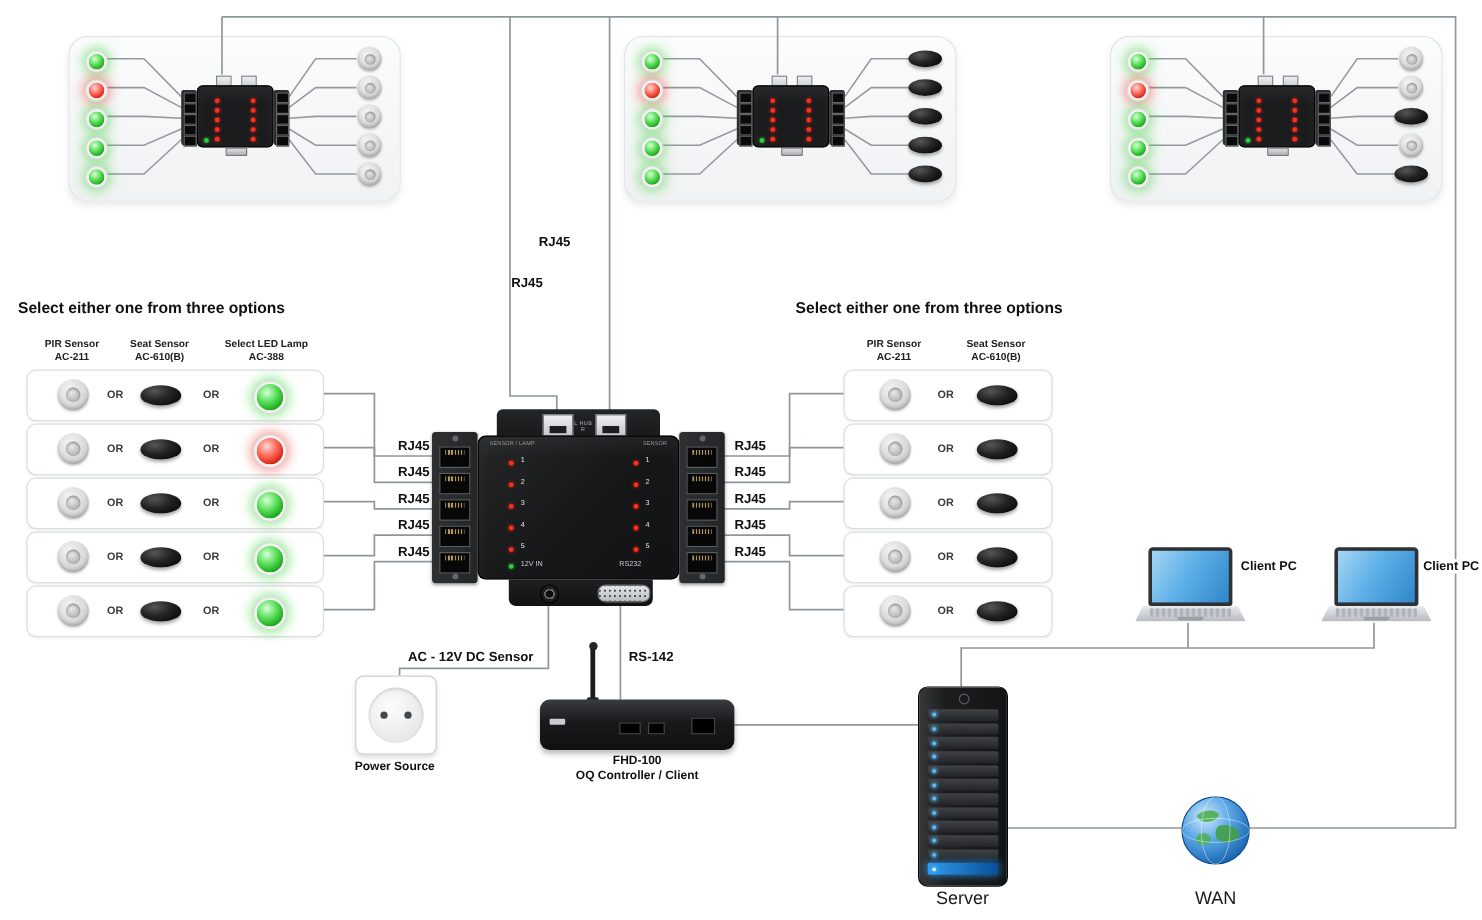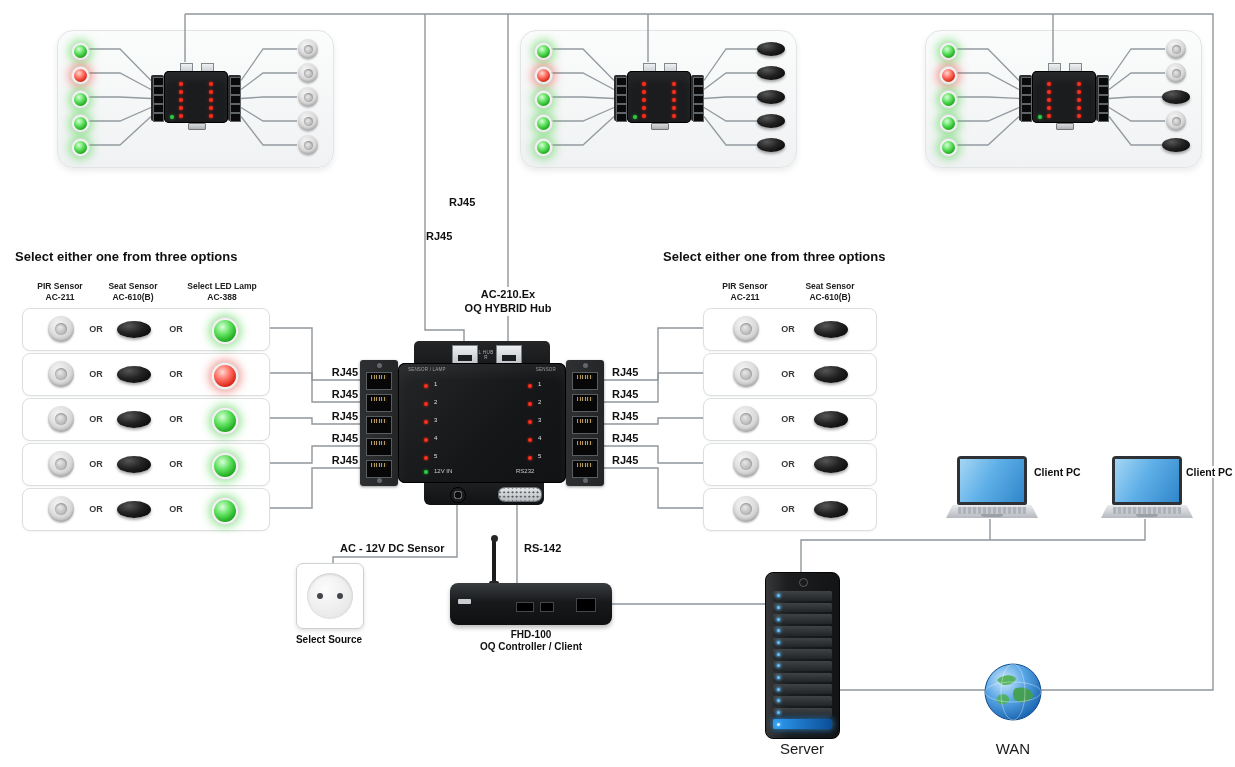--- a/index.html
+++ b/index.html
@@ -431,24 +431,20 @@
   <div class="rjlabel" style="left:322px;top:388px;width:36px;text-align:right">RJ45</div>
   <div class="rjlabel" style="left:322px;top:410px;width:36px;text-align:right">RJ45</div>
   <div class="rjlabel" style="left:322px;top:432px;width:36px;text-align:right">RJ45</div>
   <div class="rjlabel" style="left:322px;top:454px;width:36px;text-align:right">RJ45</div>
   <div class="rjlabel" style="left:612px;top:366px">RJ45</div>
   <div class="rjlabel" style="left:612px;top:388px">RJ45</div>
   <div class="rjlabel" style="left:612px;top:410px">RJ45</div>
   <div class="rjlabel" style="left:612px;top:432px">RJ45</div>
   <div class="rjlabel" style="left:612px;top:454px">RJ45</div>
 
-  <div id="hub-title">
-    <div>AC-210.Ex</div>
-    <div>OQ HYBRID Hub</div>
-  </div>
   <div class="wing" id="wing-left" style="left:360px;top:360px">
       <div class="jack" style="top: 12px;"></div>
       <div class="jack" style="top: 34px;"></div>
       <div class="jack" style="top: 56px;"></div>
       <div class="jack" style="top: 78px;"></div>
       <div class="jack" style="top: 100px;"></div>
     </div>
   <div class="wing" id="wing-right" style="left:566px;top:360px">
       <div class="jack" style="top: 12px;"></div>
       <div class="jack" style="top: 34px;"></div>
@@ -501,21 +497,21 @@
 
   <div class="conn-label" style="left:340px;top:542px">AC - 12V DC Sensor</div>
   <div class="conn-label" style="left:524px;top:542px">RS-142</div>
 
   <div id="power-box">
     <div id="socket">
       <span class="hole" style="left:10px"></span>
       <span class="hole" style="left:30px"></span>
     </div>
   </div>
-  <div class="dev-label" style="left:288px;top:634px;width:82px">Select Source</div>
+  <div class="dev-label" style="left:288px;top:634px;width:82px">Power Source</div>
 
   <div id="antenna"></div>
   <div id="gateway">
     <div class="gwdetail" style="left:8px;top:16px;width:13px;height:5px;background:#c9cdd1;border-radius:1px"></div>
     <div class="gwdetail" style="left:66px;top:19px;width:16px;height:8px;background:#000;border:1px solid #43474b"></div>
     <div class="gwdetail" style="left:90px;top:19px;width:12px;height:8px;background:#000;border:1px solid #43474b"></div>
     <div class="gwdetail" style="left:126px;top:15px;width:18px;height:12px;background:#000;border:1px solid #43474b"></div>
   </div>
   <div class="dev-label" style="left:450px;top:629px;width:162px">FHD-100</div>
   <div class="dev-label" style="left:450px;top:641px;width:162px">OQ Controller / Client</div>

